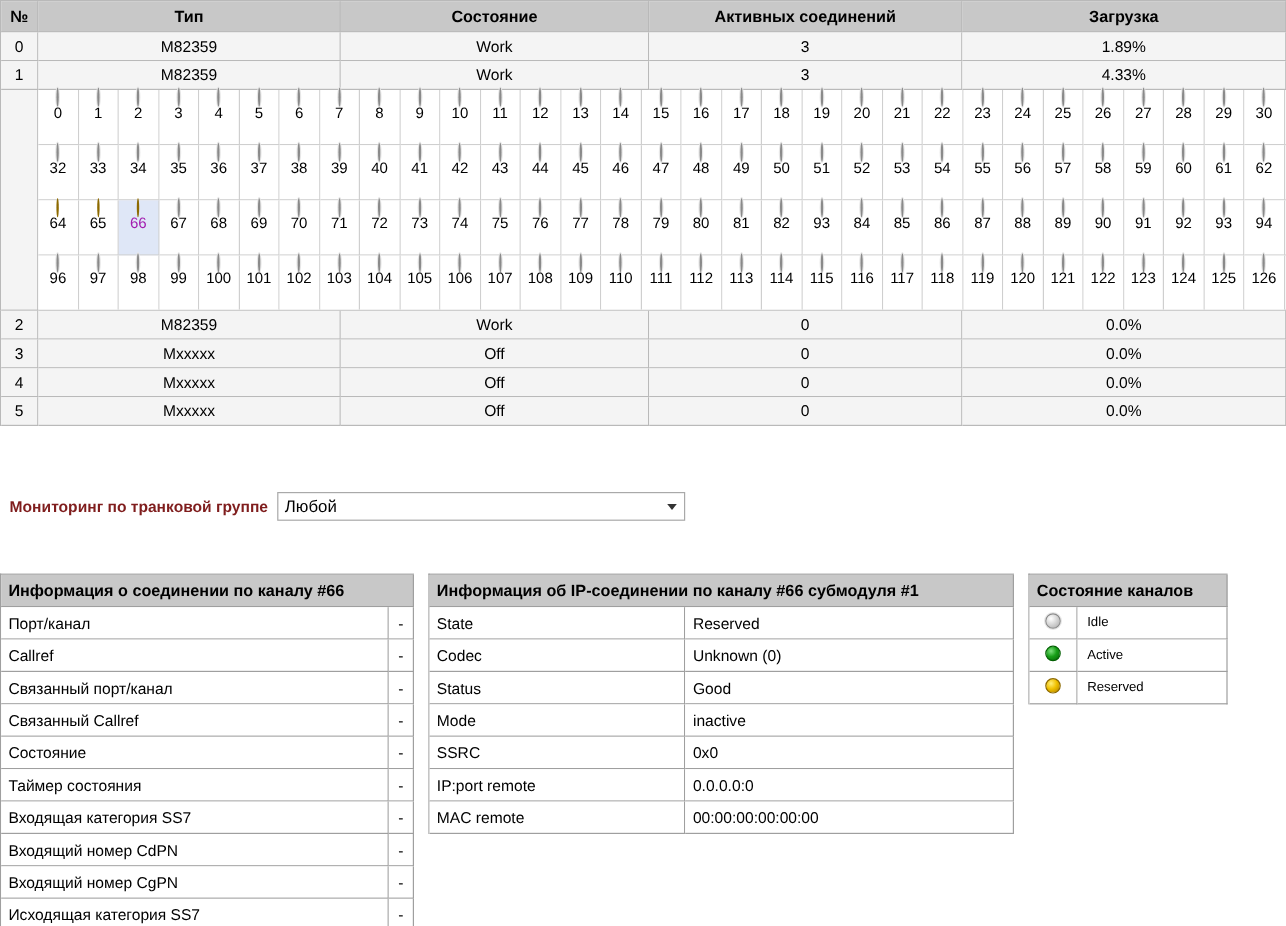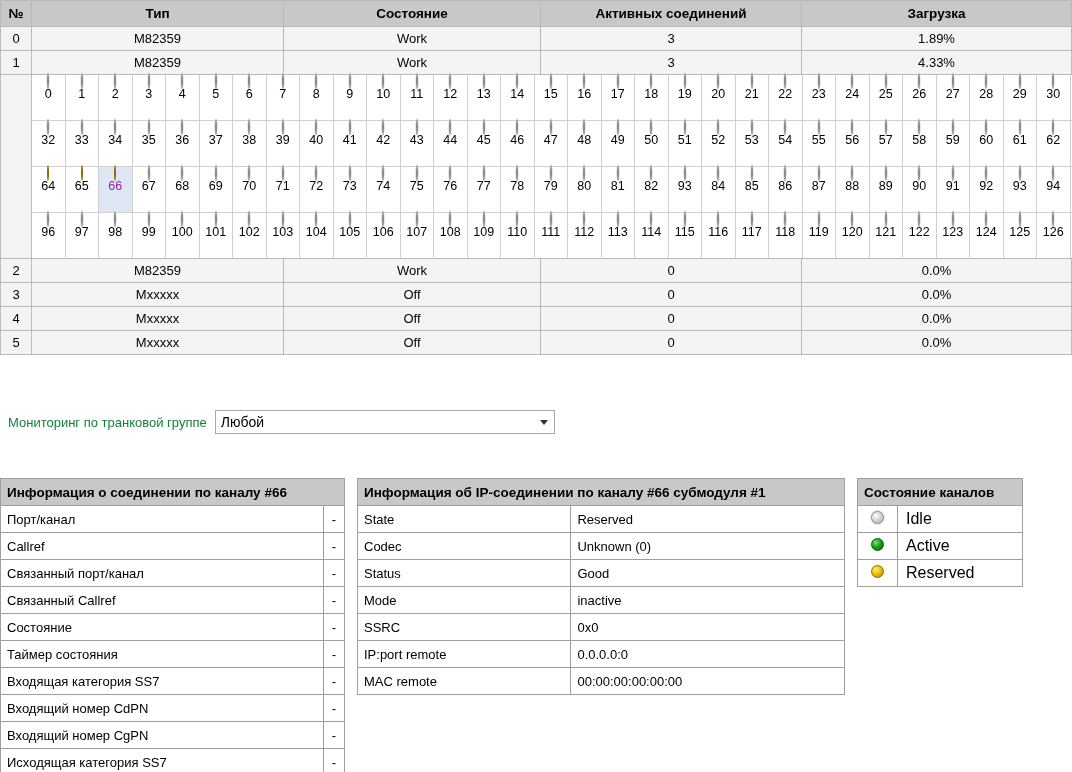--- a/index.html
+++ b/index.html
@@ -84,21 +84,21 @@
     border:1px solid #8d6a00;
   }
   .cnum{display:block;font-size:12.5px;}
 
   
   .trunkrow{
     position:absolute;left:0;top:410px;
     display:flex;align-items:center;
   }
   .trunk-label{
-    font-weight:normal;font-size:13px;color:#15803d;
+    font-weight:bold;font-size:13px;color:#7f1d1d;
     padding:0 8px 0 8px;
   }
   .trunk-select{
     width:340px;height:24px;
     border:1px solid #a9a9a9;
     background:#ffffff;
     font-family:"Liberation Sans","DejaVu Sans",sans-serif;
     font-size:14px;
     padding-left:5px;
     box-sizing:border-box;
@@ -156,21 +156,21 @@
   #panel-ip{left:357px;width:432px;}
   #panel-ip .info-table{width:488px;}
   #panel-ip .k{width:213px;}
   #panel-ip .v{width:273px;}
 
   #panel-legend{left:857px;width:167px;}
   #panel-legend .info-table{width:132px;}
   #panel-legend .k{width:40px;}
   #panel-legend .v{width:125px;}
   #panel-legend td.ledcell{text-align:center;padding:3px 0;}
-  #panel-legend td.lbl{font-size:16px;padding-left:8px;}
+  #panel-legend td.lbl{font-size:11px;padding-left:8px;}
   .lled{width:13px;height:13px;border-radius:50%;display:inline-block;box-sizing:border-box;}
 </style>
 </head>
 <body>
 
 <table class="mod-table">
   <colgroup>
     <col class="col-num">
       <col class="col-type">
       <col class="col-state">

